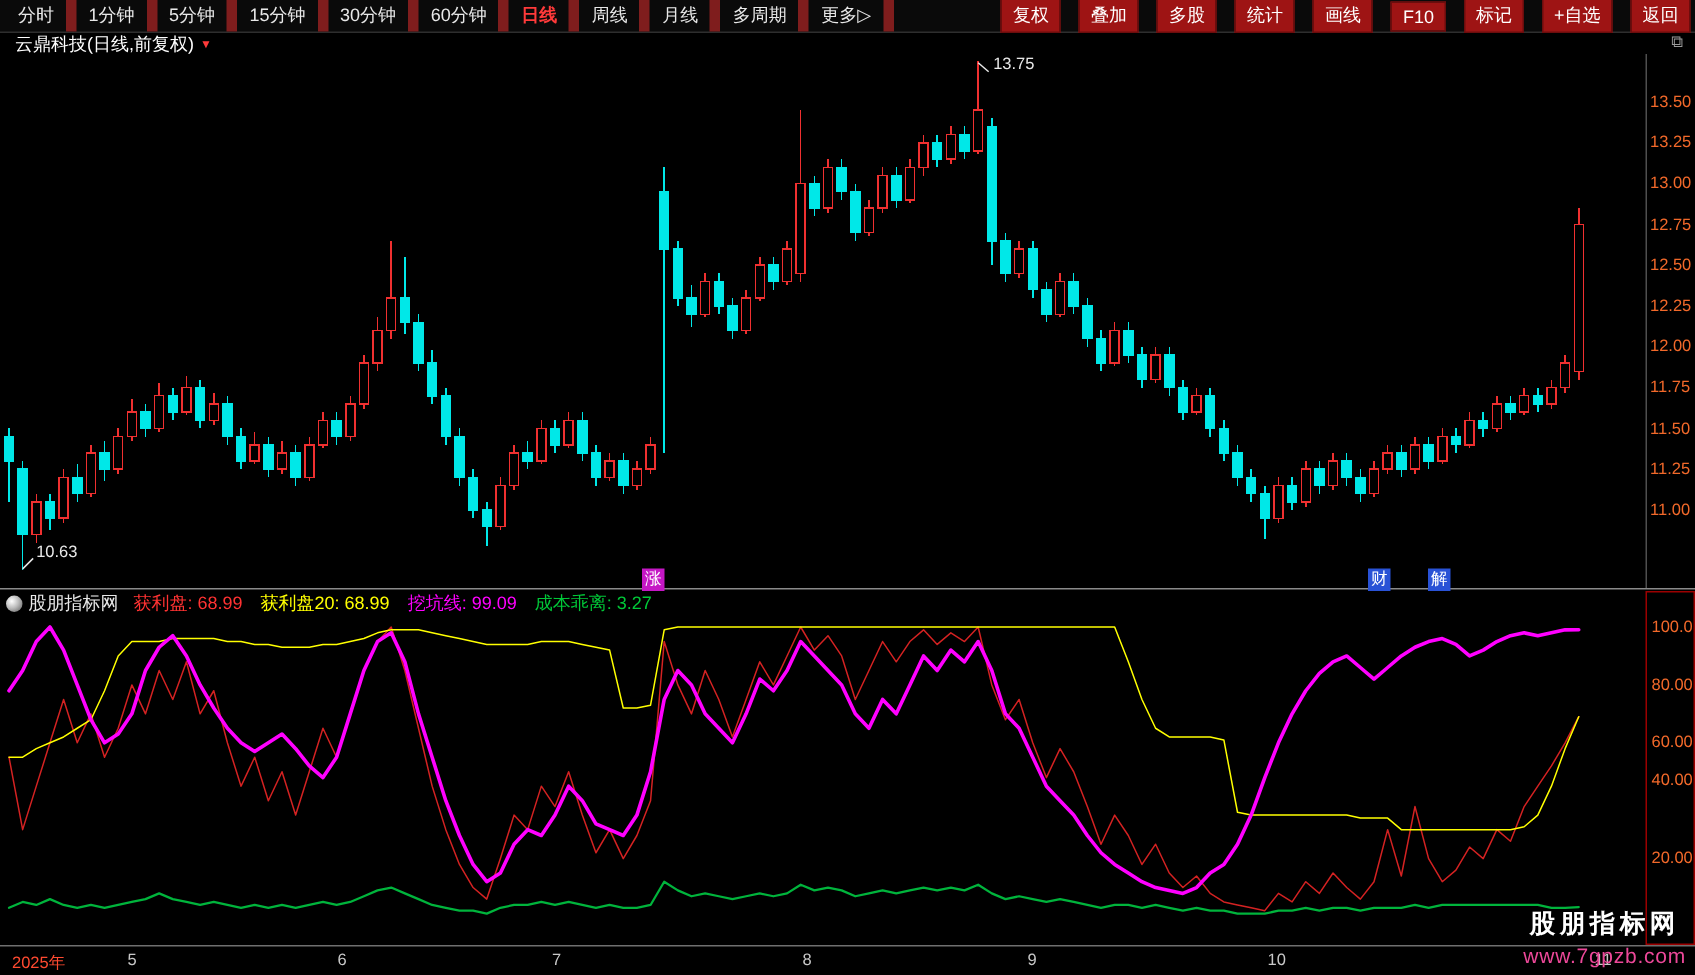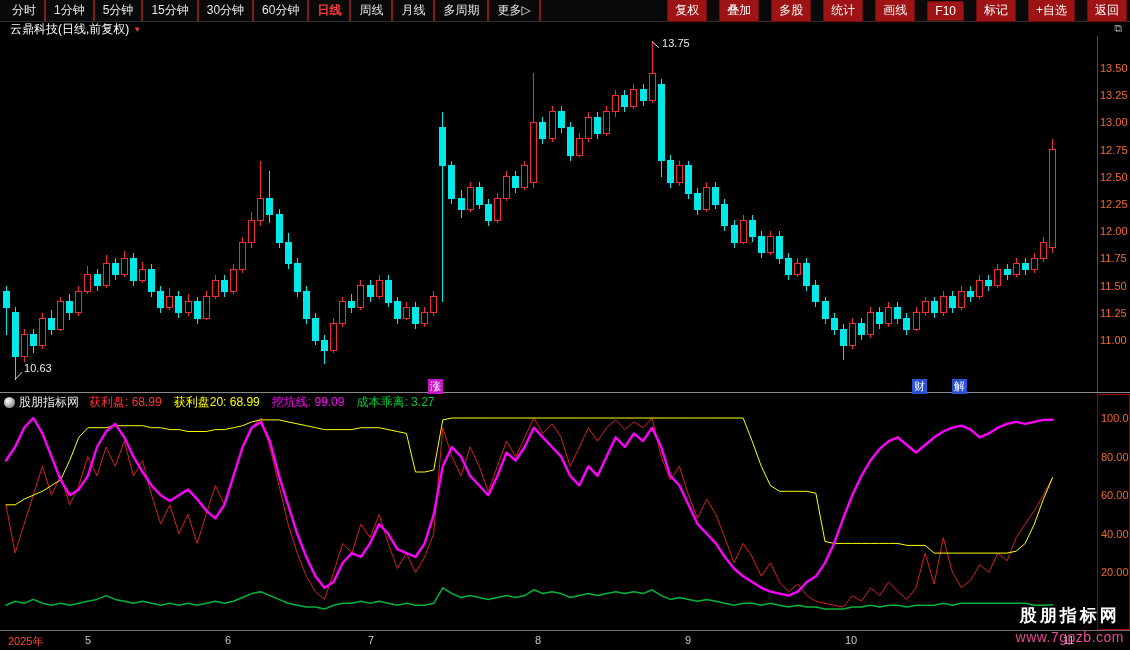--- a/index.html
+++ b/index.html
@@ -6,21 +6,21 @@
   html,body { width:1130px; height:650px; margin:0; padding:0; overflow:hidden; }
   body { position:relative; background:#000; color:#ddd;
          font-family:"Liberation Sans","DejaVu Sans",sans-serif; }
 
   
   .menubar { position:absolute; top:0; left:0; width:1130px; height:22px;
              background:#0a0a0a; border-bottom:1px solid #2e2e2e;
              display:flex; align-items:center; justify-content:space-between;
              font-size:12px; z-index:10; }
   .menu-left { display:flex; align-items:center; padding-left:4px; height:100%; }
-  .mi { padding:0 8px; color:#e8e8e8; border-right:2px solid #7f1d1d;
+  .mi { padding:0 8px; color:#e8e8e8; border-right:7px solid #7f1d1d;
         line-height:21px; white-space:nowrap; cursor:default; }
   .mi.active { color:#ff3a3a; font-weight:bold; }
   .menu-right { display:flex; align-items:center; padding-right:3px; gap:12px; height:100%; }
   .chip { background:#9e1414; color:#fff; padding:2px 7px; font-size:12px;
           border:1px solid #6b0d0d; white-space:nowrap; cursor:default; }
 
   
   .titlebar { position:absolute; top:22px; left:0; width:1130px; height:14px;
               display:flex; align-items:center; padding-left:10px; font-size:12px;
               color:#fff; z-index:9; }
@@ -377,21 +377,21 @@
       <polyline points="6.0,92.8 15.1,141.1 24.2,112.1 33.3,83.2 42.4,54.3 51.5,83.2 60.6,63.9 69.7,92.8 78.8,73.5 87.9,44.6 97.0,63.9 106.1,35.0 115.2,54.3 124.3,29.2 133.4,63.9 142.5,48.5 151.6,83.2 160.7,112.1 169.8,92.8 178.9,121.8 188.0,102.5 197.1,131.4 206.2,102.5 215.3,73.5 224.4,92.8 233.5,63.9 242.6,35.0 251.7,15.7 260.8,6.0 269.9,35.0 279.0,73.5 288.1,112.1 297.2,141.1 306.3,164.3 315.4,179.7 324.5,187.4 333.6,160.4 342.7,131.4 351.8,141.1 360.9,112.1 370.0,125.7 379.1,102.5 388.2,131.4 397.3,156.5 406.4,141.1 415.5,160.4 424.6,145.0 433.7,121.8 442.8,15.7 451.9,44.6 461.0,63.9 470.1,35.0 479.2,54.3 488.3,79.3 497.4,54.3 506.5,29.2 515.6,44.6 524.7,25.3 533.8,6.0 542.9,21.4 552.0,11.8 561.1,25.3 570.2,54.3 579.3,35.0 588.4,15.7 597.5,29.2 606.6,15.7 615.7,7.9 624.8,17.6 633.9,9.9 643.0,15.7 652.1,6.0 661.2,44.6 670.3,67.8 679.4,54.3 688.5,83.2 697.6,106.4 706.7,87.1 715.8,102.5 724.9,125.7 734.0,150.8 743.1,131.4 752.2,145.0 761.3,164.3 770.4,150.8 779.5,170.0 788.6,179.7 797.7,172.0 806.8,183.6 815.9,189.3 825.0,191.3 834.1,193.2 843.2,195.1 852.3,183.6 861.4,189.3 870.5,175.8 879.6,183.6 888.7,170.0 897.8,179.7 906.9,187.4 916.0,175.8 925.1,141.1 934.2,172.0 943.3,125.7 952.4,160.4 961.5,175.8 970.6,168.1 979.7,152.7 988.8,160.4 997.9,141.1 1007.0,148.8 1016.1,125.7 1025.2,112.1 1034.3,98.6 1043.4,83.2 1052.5,65.8" fill="none" stroke="#d42222" stroke-width="1" stroke-linejoin="round" stroke-linecap="round"></polyline>
       <polyline points="6.0,92.8 15.1,92.8 24.2,87.1 33.3,83.2 42.4,79.3 51.5,73.5 60.6,67.8 69.7,48.5 78.8,25.3 87.9,15.7 97.0,15.7 106.1,15.7 115.2,13.7 124.3,13.7 133.4,13.7 142.5,13.7 151.6,15.7 160.7,15.7 169.8,17.6 178.9,17.6 188.0,19.5 197.1,19.5 206.2,19.5 215.3,17.6 224.4,17.6 233.5,15.7 242.6,13.7 251.7,9.9 260.8,7.9 269.9,7.9 279.0,7.9 288.1,9.9 297.2,11.8 306.3,13.7 315.4,15.7 324.5,17.6 333.6,17.6 342.7,17.6 351.8,17.6 360.9,15.7 370.0,15.7 379.1,15.7 388.2,17.6 397.3,19.5 406.4,21.4 415.5,60.0 424.6,60.0 433.7,58.1 442.8,7.9 451.9,6.0 461.0,6.0 470.1,6.0 479.2,6.0 488.3,6.0 497.4,6.0 506.5,6.0 515.6,6.0 524.7,6.0 533.8,6.0 542.9,6.0 552.0,6.0 561.1,6.0 570.2,6.0 579.3,6.0 588.4,6.0 597.5,6.0 606.6,6.0 615.7,6.0 624.8,6.0 633.9,6.0 643.0,6.0 652.1,6.0 661.2,6.0 670.3,6.0 679.4,6.0 688.5,6.0 697.6,6.0 706.7,6.0 715.8,6.0 724.9,6.0 734.0,6.0 743.1,6.0 752.2,29.2 761.3,54.3 770.4,73.5 779.5,79.3 788.6,79.3 797.7,79.3 806.8,79.3 815.9,81.3 825.0,129.5 834.1,131.4 843.2,131.4 852.3,131.4 861.4,131.4 870.5,131.4 879.6,131.4 888.7,131.4 897.8,131.4 906.9,133.4 916.0,133.4 925.1,133.4 934.2,141.1 943.3,141.1 952.4,141.1 961.5,141.1 970.6,141.1 979.7,141.1 988.8,141.1 997.9,141.1 1007.0,141.1 1016.1,139.2 1025.2,131.4 1034.3,112.1 1043.4,87.1 1052.5,65.8" fill="none" stroke="#ffff00" stroke-width="1" stroke-linejoin="round" stroke-linecap="round"></polyline>
       <polyline points="6.0,193.2 15.1,189.3 24.2,191.3 33.3,187.4 42.4,191.3 51.5,193.2 60.6,191.3 69.7,193.2 78.8,191.3 87.9,189.3 97.0,187.4 106.1,183.6 115.2,187.4 124.3,189.3 133.4,191.3 142.5,189.3 151.6,191.3 160.7,193.2 169.8,191.3 178.9,193.2 188.0,191.3 197.1,193.2 206.2,191.3 215.3,189.3 224.4,191.3 233.5,189.3 242.6,185.5 251.7,181.6 260.8,179.7 269.9,183.6 279.0,187.4 288.1,191.3 297.2,193.2 306.3,195.1 315.4,195.1 324.5,197.1 333.6,193.2 342.7,191.3 351.8,191.3 360.9,189.3 370.0,191.3 379.1,189.3 388.2,191.3 397.3,193.2 406.4,191.3 415.5,193.2 424.6,193.2 433.7,191.3 442.8,175.8 451.9,181.6 461.0,185.5 470.1,183.6 479.2,185.5 488.3,187.4 497.4,185.5 506.5,183.6 515.6,185.5 524.7,183.6 533.8,177.8 542.9,181.6 552.0,179.7 561.1,181.6 570.2,185.5 579.3,183.6 588.4,181.6 597.5,183.6 606.6,181.6 615.7,179.7 624.8,181.6 633.9,179.7 643.0,181.6 652.1,177.8 661.2,183.6 670.3,187.4 679.4,185.5 688.5,187.4 697.6,189.3 706.7,187.4 715.8,189.3 724.9,191.3 734.0,193.2 743.1,191.3 752.2,191.3 761.3,193.2 770.4,191.3 779.5,193.2 788.6,195.1 797.7,193.2 806.8,195.1 815.9,195.1 825.0,197.1 834.1,197.1 843.2,197.1 852.3,195.1 861.4,195.1 870.5,193.2 879.6,195.1 888.7,193.2 897.8,193.2 906.9,195.1 916.0,193.2 925.1,193.2 934.2,193.2 943.3,191.3 952.4,193.2 961.5,191.3 970.6,191.3 979.7,191.3 988.8,191.3 997.9,191.3 1007.0,191.3 1016.1,191.3 1025.2,191.3 1034.3,193.2 1043.4,193.2 1052.5,192.7" fill="none" stroke="#00b43c" stroke-width="1.5" stroke-linejoin="round" stroke-linecap="round"></polyline>
       <polyline points="6.0,48.5 15.1,35.0 24.2,15.7 33.3,6.0 42.4,21.4 51.5,44.6 60.6,67.8 69.7,83.2 78.8,77.4 87.9,63.9 97.0,35.0 106.1,19.5 115.2,11.8 124.3,25.3 133.4,44.6 142.5,60.0 151.6,73.5 160.7,83.2 169.8,89.0 178.9,83.2 188.0,77.4 197.1,87.1 206.2,98.6 215.3,106.4 224.4,92.8 233.5,63.9 242.6,35.0 251.7,15.7 260.8,9.9 269.9,29.2 279.0,63.9 288.1,92.8 297.2,121.8 306.3,145.0 315.4,164.3 324.5,175.8 333.6,170.0 342.7,150.8 351.8,141.1 360.9,145.0 370.0,131.4 379.1,112.1 388.2,121.8 397.3,137.2 406.4,141.1 415.5,145.0 424.6,131.4 433.7,102.5 442.8,54.3 451.9,35.0 461.0,44.6 470.1,63.9 479.2,73.5 488.3,83.2 497.4,63.9 506.5,40.7 515.6,48.5 524.7,35.0 533.8,15.7 542.9,25.3 552.0,35.0 561.1,44.6 570.2,63.9 579.3,73.5 588.4,54.3 597.5,63.9 606.6,44.6 615.7,25.3 624.8,35.0 633.9,21.4 643.0,29.2 652.1,15.7 661.2,35.0 670.3,63.9 679.4,73.5 688.5,92.8 697.6,112.1 706.7,121.8 715.8,131.4 724.9,145.0 734.0,156.5 743.1,164.3 752.2,170.0 761.3,175.8 770.4,179.7 779.5,181.6 788.6,183.6 797.7,179.7 806.8,170.0 815.9,164.3 825.0,150.8 834.1,131.4 843.2,106.4 852.3,83.2 861.4,63.9 870.5,48.5 879.6,36.9 888.7,29.2 897.8,25.3 906.9,33.0 916.0,40.7 925.1,33.0 934.2,25.3 943.3,19.5 952.4,15.7 961.5,13.7 970.6,17.6 979.7,25.3 988.8,21.4 997.9,15.7 1007.0,11.8 1016.1,9.9 1025.2,11.8 1034.3,9.9 1043.4,7.9 1052.5,7.8" fill="none" stroke="#ff00ff" stroke-width="2.4" stroke-linejoin="round" stroke-linecap="round"></polyline>
     </svg>
 </div>
 <div class="indi-axis" id="indi-axis">
     <div style="position: absolute; left: 3px; top: 17px;">100.0</div>
     <div style="position: absolute; left: 3px; top: 56px;">80.00</div>
     <div style="position: absolute; left: 3px; top: 94px;">60.00</div>
-    <div style="position: absolute; left: 3px; top: 133px; text-align: right;">40.00</div>
+    <div style="position: absolute; left: 3px; top: 119px; text-align: right;">40.00</div>
     <div style="position: absolute; left: 3px; top: 171px;">20.00</div>
   </div>
 
 <div class="xaxis" id="xaxis">
     <div class="xt" style="left: 8px; color: rgb(255, 74, 48);">2025年</div>
     <div class="xt" style="left: 85px;">5</div>
     <div class="xt" style="left: 225px;">6</div>
     <div class="xt" style="left: 368px;">7</div>
     <div class="xt" style="left: 535px;">8</div>
     <div class="xt" style="left: 685px;">9</div>

